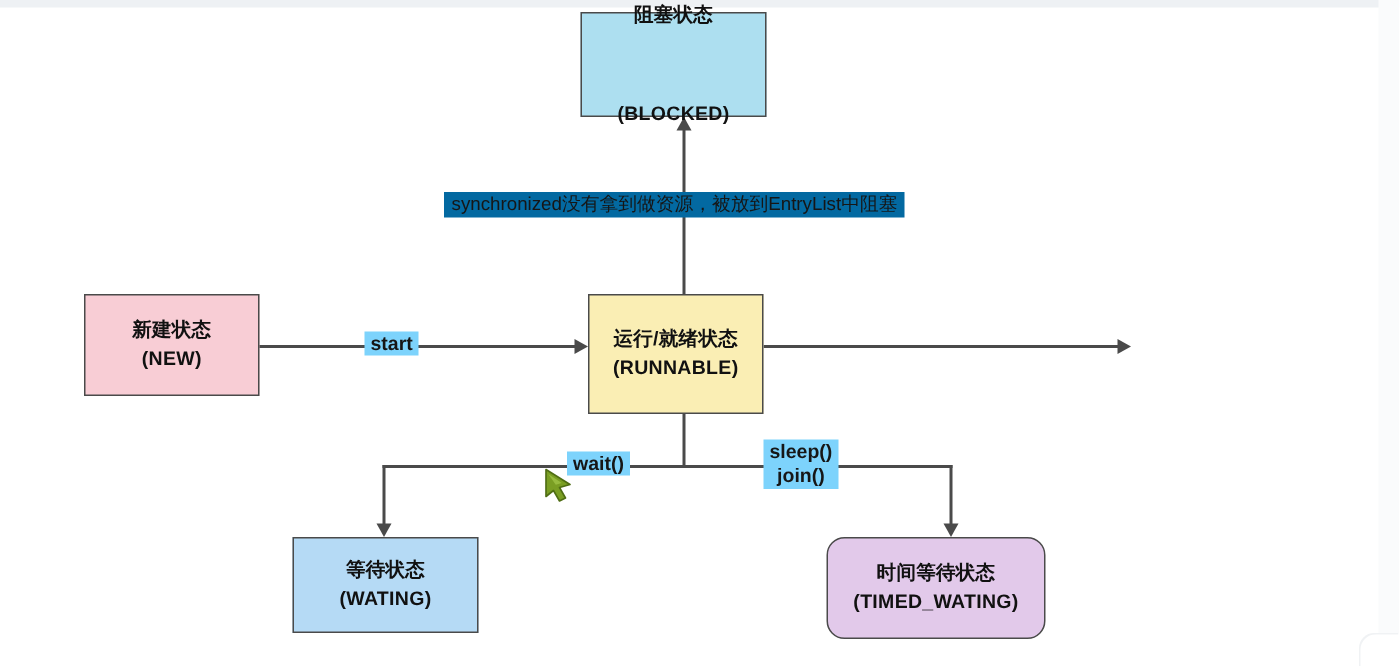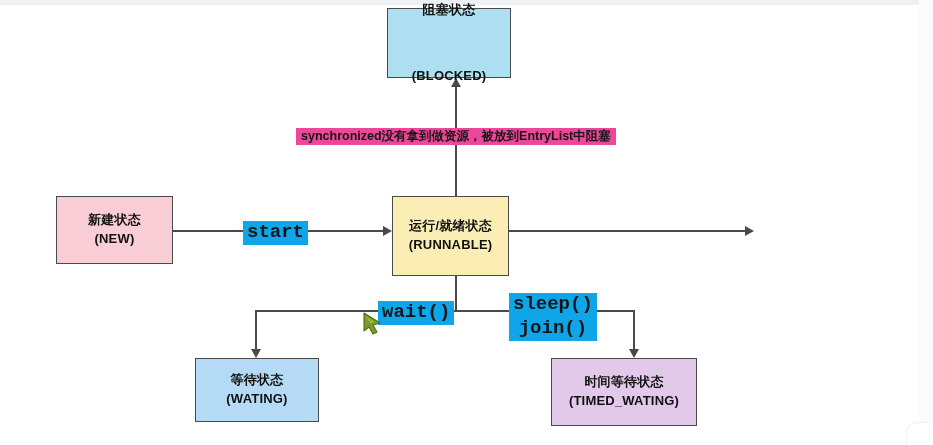--- a/index.html
+++ b/index.html
@@ -80,36 +80,35 @@
   }
   .arrow-down {
     border-left: 5px solid transparent;
     border-right: 5px solid transparent;
     border-top: 9px solid #4a4a4a;
   }
 
   
   .edge-label {
     position: absolute;
-    background: #0ea5e9;
+    background: #7dd3fc;
     color: #161616;
-    font-size: 19px;
+    font-size: 13px;
     font-weight: 700;
     line-height: 1.25;
     white-space: nowrap;
     padding: 0 4px;
     text-align: center;
-    font-family: Liberation Mono, monospace;
   }
   .annotation {
     position: absolute;
-    background: #ec4899;
+    background: #0369a1;
     color: #161616;
     font-size: 12.5px;
-    font-weight: 700;
+    font-weight: 400;
     white-space: nowrap;
     padding: 0 5px;
   }
 
   
   .cursor {
     position: absolute;
     width: 26px;
     height: 26px;
   }
@@ -155,21 +154,21 @@
     <span class="cn">运行/就绪状态</span>
     <span class="en">(RUNNABLE)</span>
   </div>
 
 
   <div class="node" style="left:195px; top:358px; width:124px; height:64px; background:#b5daf5;">
     <span class="cn">等待状态</span>
     <span class="en">(WATING)</span>
   </div>
 
-  <div class="node" style="left:551px; top:358px; width:146px; height:68px; background:#e2c9ea;">
+  <div class="node" style="left:551px; top:358px; width:146px; height:68px; background:#e2c9ea;border-radius:12px;">
     <span class="cn">时间等待状态</span>
     <span class="en">(TIMED_WATING)</span>
   </div>
 
   <div class="edge-label" style="left:243px; top:221px;">start</div>
 
   <div class="annotation" style="left:296px; top:128px;">synchronized没有拿到做资源，被放到EntryList中阻塞</div>
 
   <div class="edge-label" style="left:334px; top:301px;margin-left:44px;">wait()</div>
 

